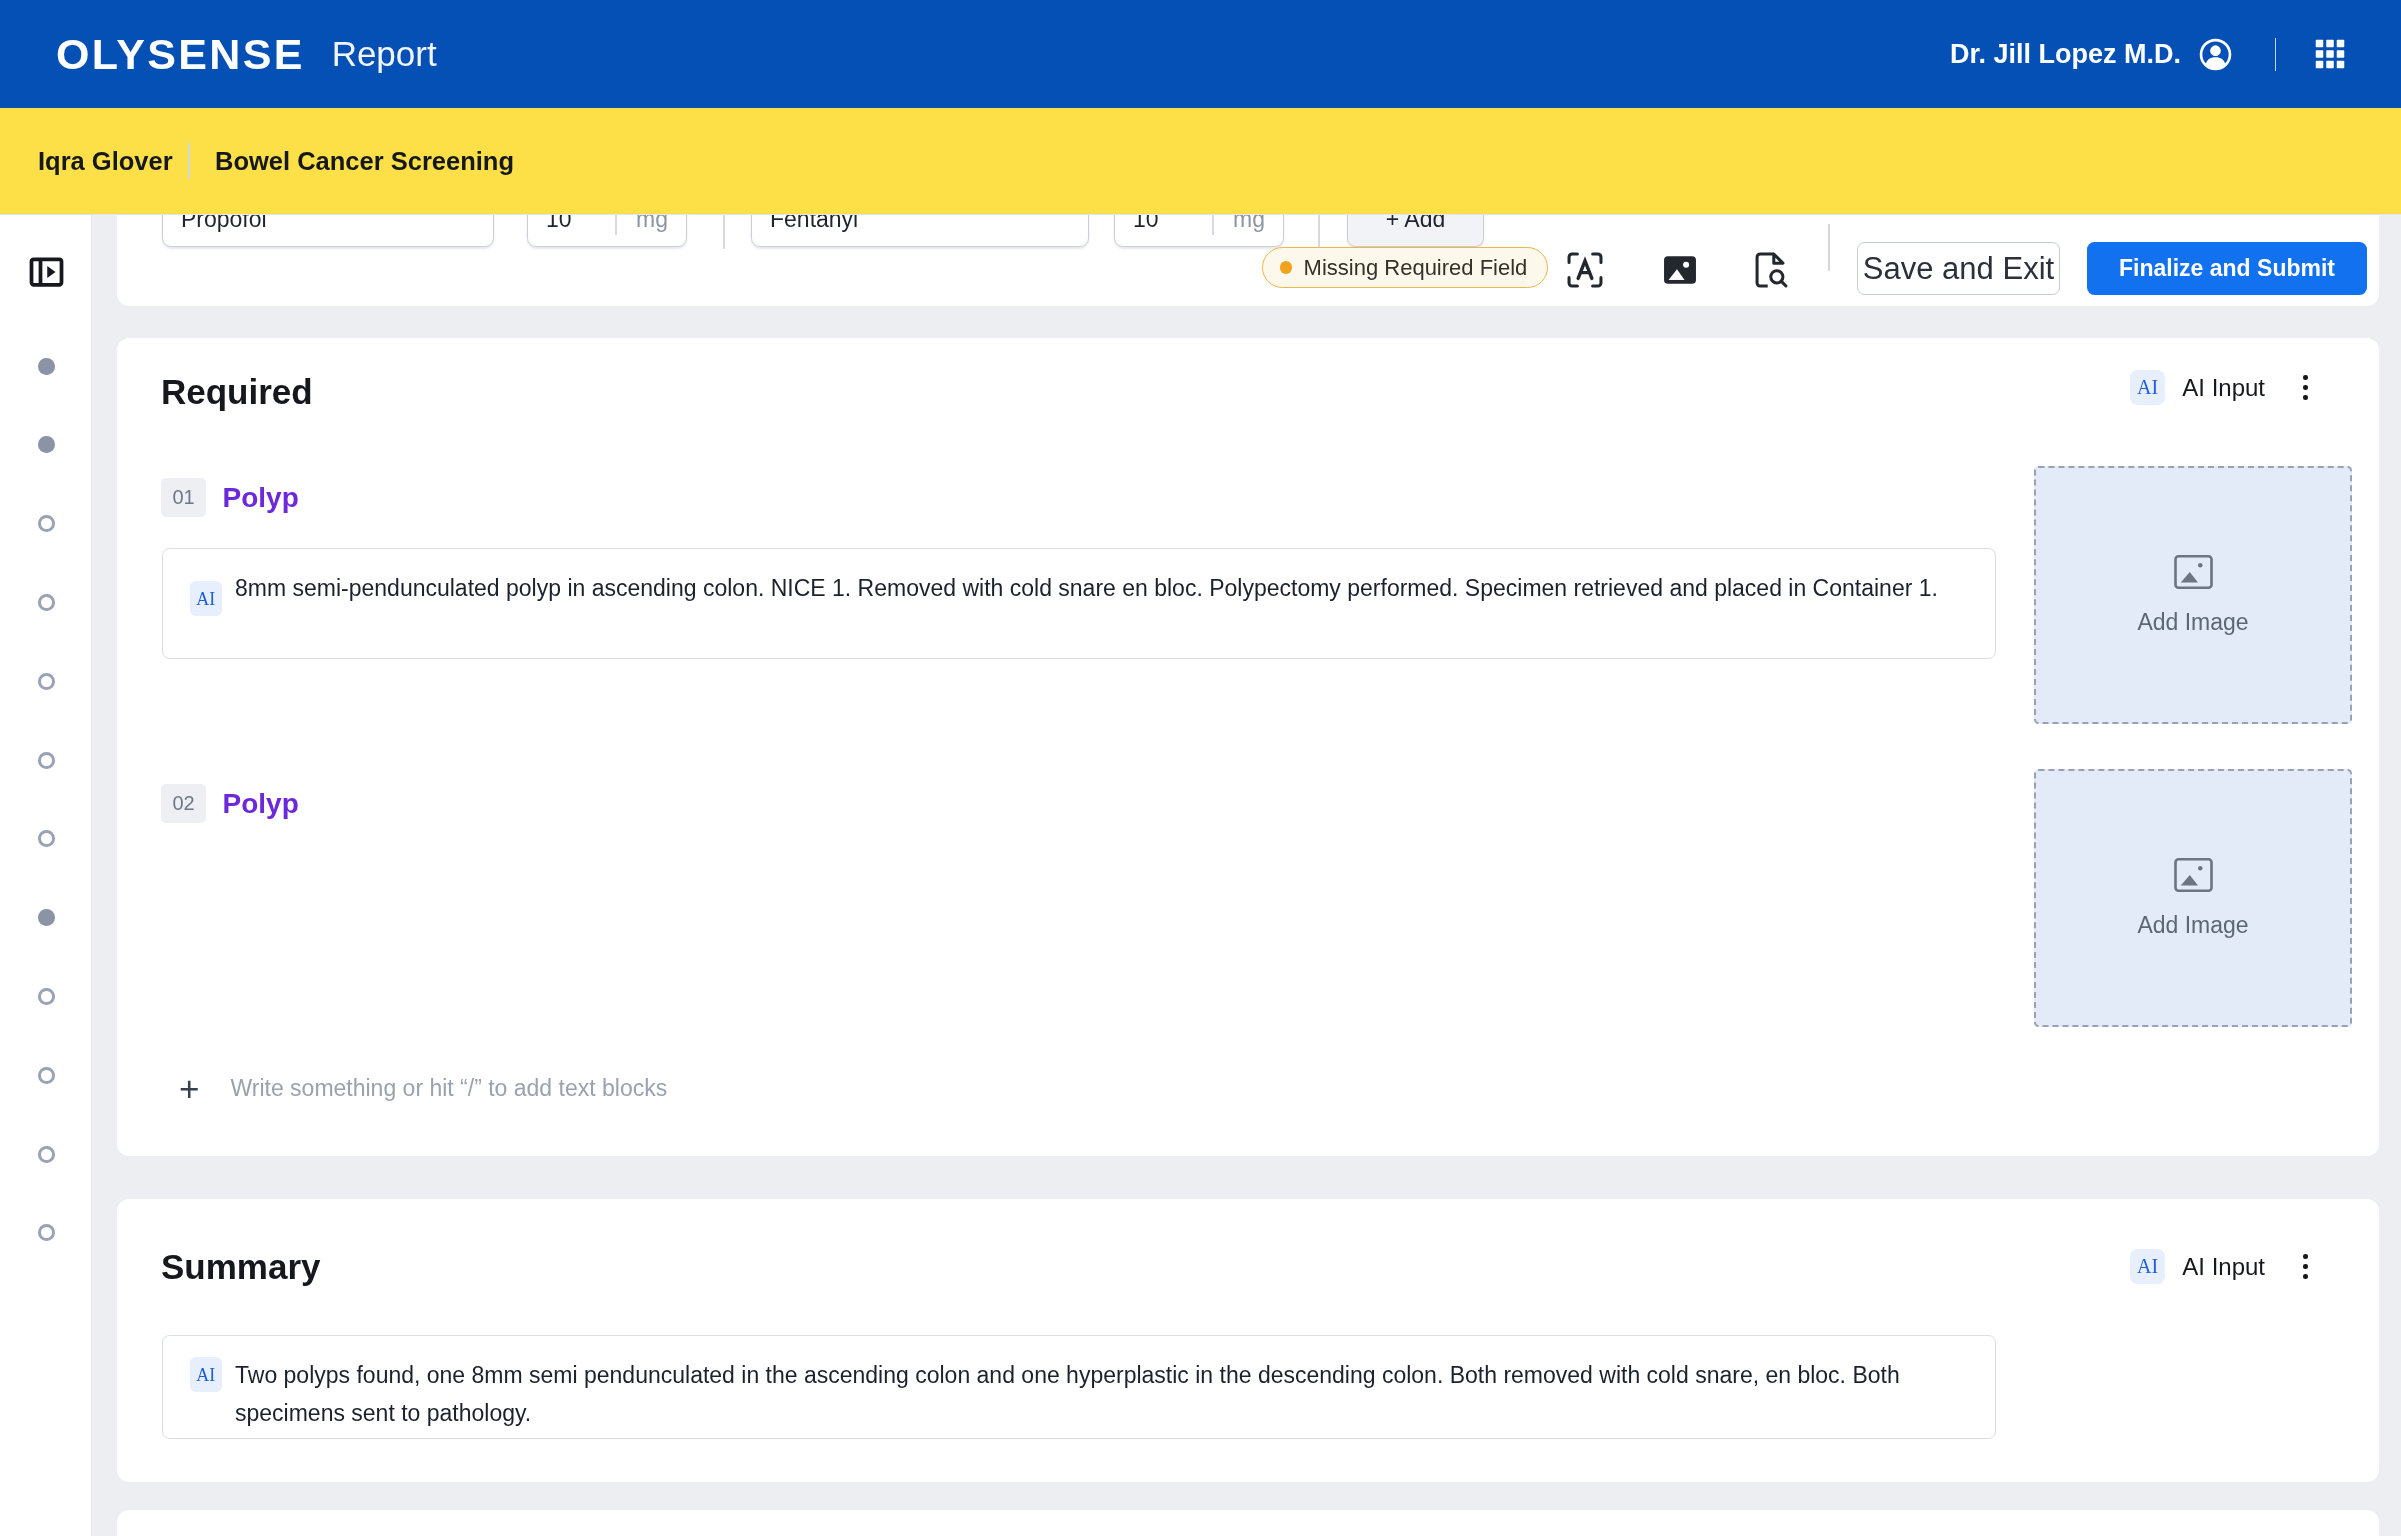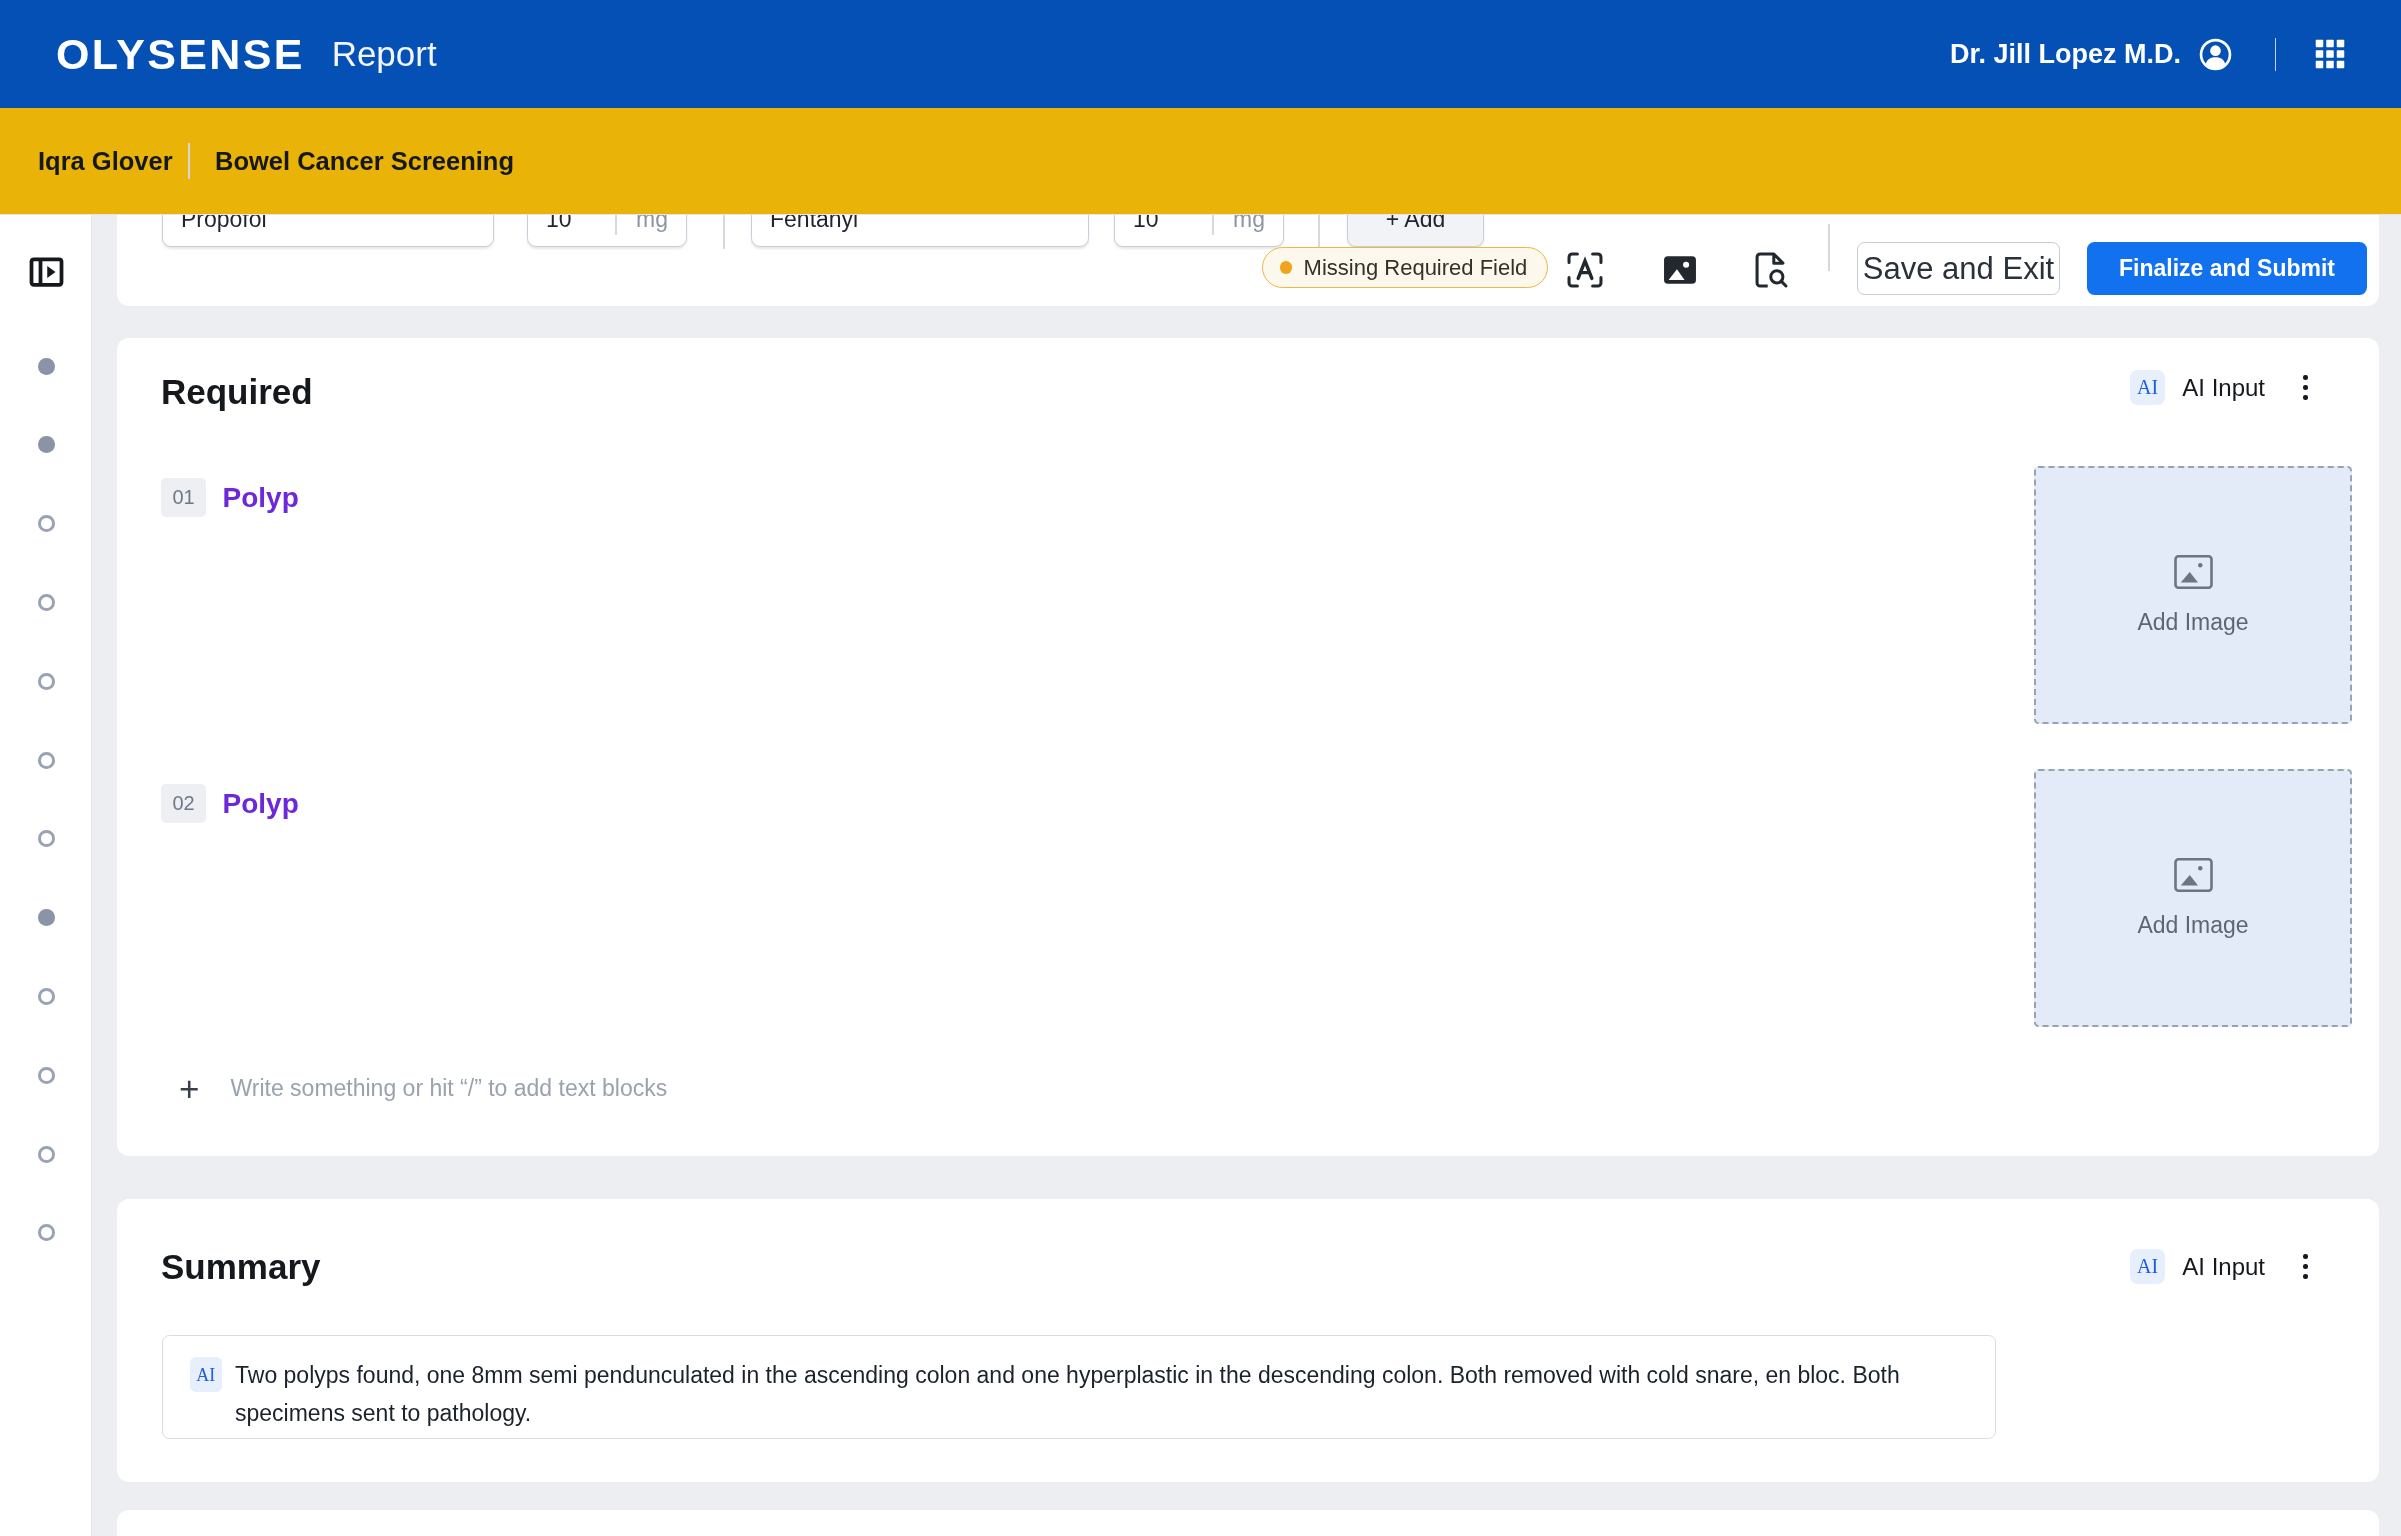--- a/index.html
+++ b/index.html
@@ -19,21 +19,21 @@
   .brand { margin-left:56px; font-size:43px; font-weight:700; color:#ffffff; letter-spacing:2.3px; }
   .appname { margin-left:27px; font-size:35px; font-weight:400; color:#f2f6ff; }
   .topbar-right { margin-left:auto; margin-right:56px; display:flex; align-items:center; }
   .username { font-size:27px; font-weight:700; color:#ffffff; }
   .tb-icon { color:#ffffff; display:block; }
   .tb-vdiv { width:1.5px; height:33px; background:rgba(255,255,255,.75); margin:0 39px 0 42px; }
 
   
   .subheader {
     position:absolute; top:108px; left:0; width:2401px; height:107px;
-    background:#eab308; border-bottom:0.8px solid #e3e6ea; z-index:30;
+    background:#fde047; border-bottom:0.8px solid #e3e6ea; z-index:30;
   }
   .patient { position:absolute; left:38px; top:50%; transform:translateY(-50%); font-size:25.5px; font-weight:700; color:#15181d; }
   .crumb-div { position:absolute; left:188px; top:50%; transform:translateY(-50%); width:1.5px; height:36px; background:#d3d7de; }
   .procedure { position:absolute; left:215px; top:50%; transform:translateY(-50%); font-size:25.5px; font-weight:700; color:#15181d; }
   .warn-badge {
     position:absolute; left:1262px; top:139px; height:41px; min-width:260px;
     border:1.5px solid #edb54a; background:#fdf8ec; border-radius:21px;
     display:flex; align-items:center; padding:0 19.5px 0 16.5px;
   }
   .warn-dot { width:12.8px; height:12.8px; border-radius:50%; background:#f2a31d; margin-right:11.3px; flex:none; }
@@ -256,20 +256,23 @@
         <i></i>
         <i></i>
         <i></i>
       </span>
   </div>
 
   <div class="finding-head" style="top:140px">
     <span class="num-chip">01</span>
     <span class="finding-type">Polyp</span>
   </div>
+  <div class="textblock" style="top:210px; height:111px;">
+    <span class="ai-chip">AI</span><span>8mm semi-pendunculated polyp in ascending colon. NICE 1.  Removed with cold snare en bloc. Polypectomy performed. Specimen retrieved and placed in Container 1.</span>
+  </div>
   <div class="add-image" style="top:128px">
     <svg class="img-glyph" width="41" height="36" viewBox="0 0 54 48" fill="none" stroke="currentColor" stroke-width="3.5">
       <rect x="3" y="3" width="48" height="42" rx="4"></rect>
       <circle cx="36" cy="15" r="3" fill="currentColor" stroke="none"></circle>
       <path d="M10 38 L22 24 L33 38 Z" fill="currentColor" stroke="none"></path>
     </svg>
     <span class="lbl">Add Image</span>
   </div>
 
   <div class="finding-head" style="top:446px">

